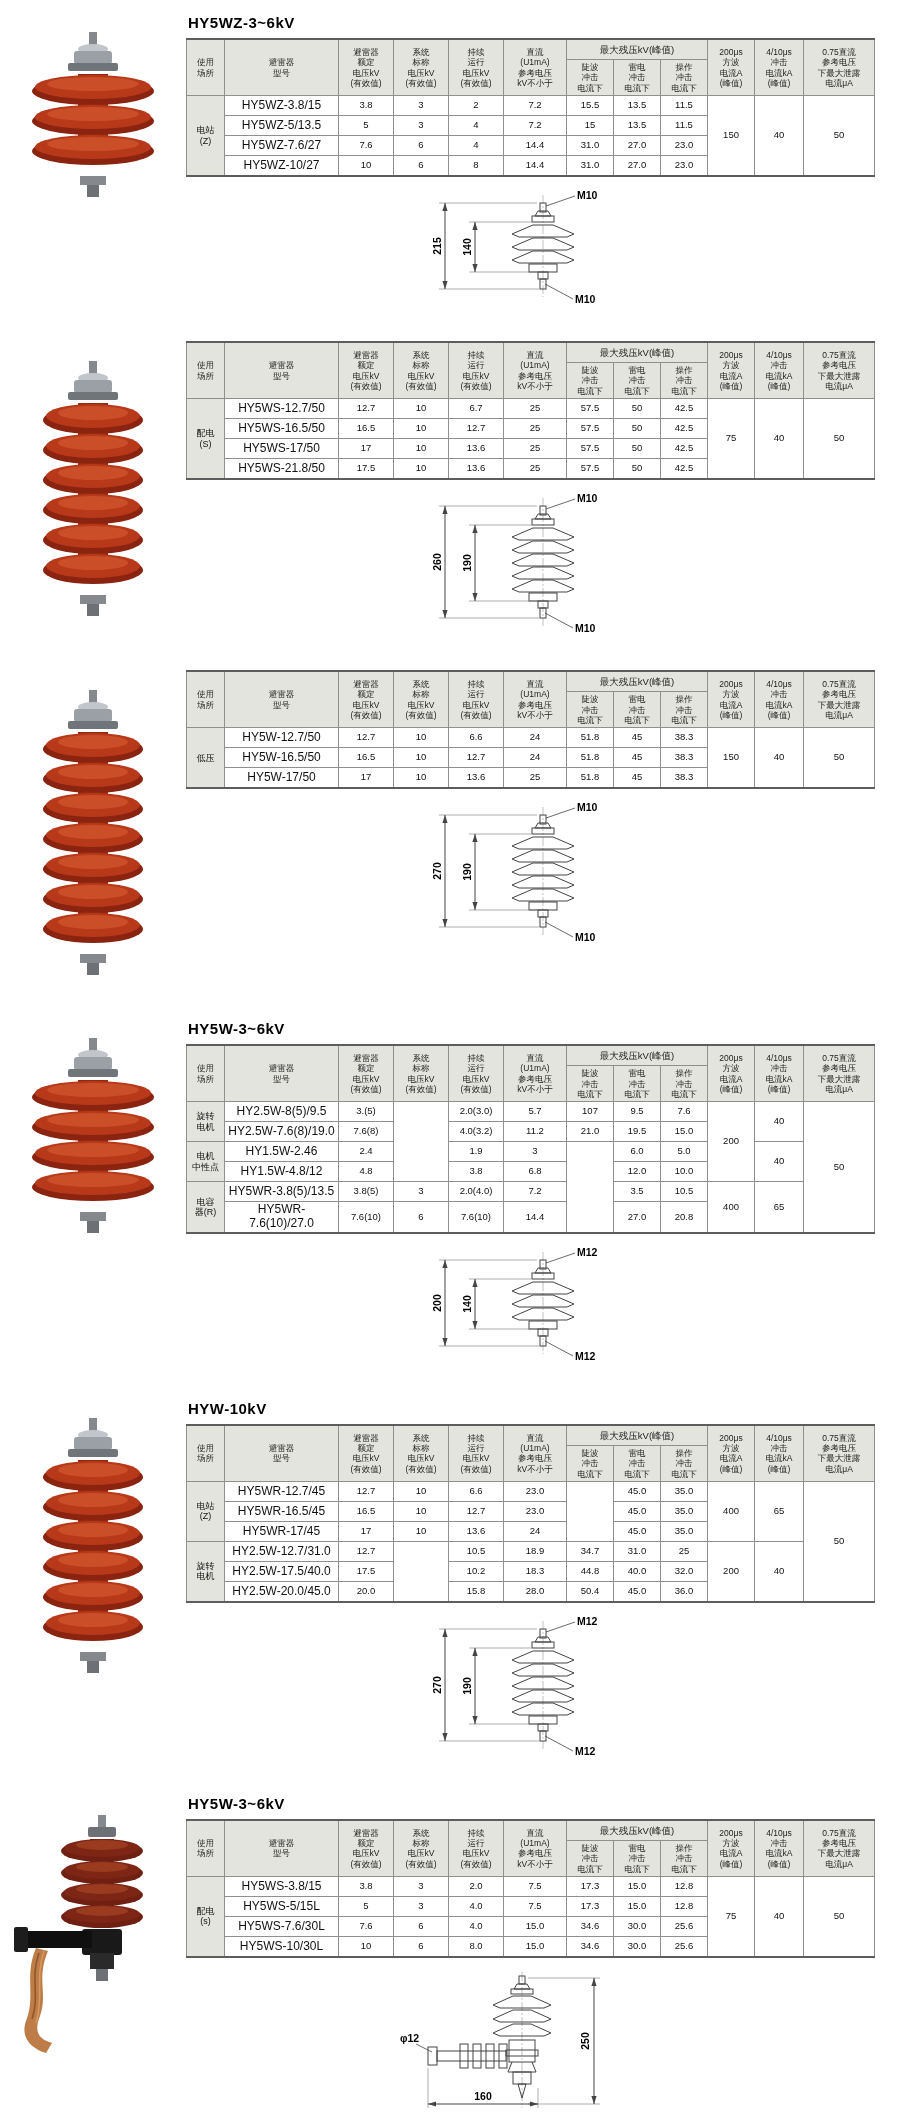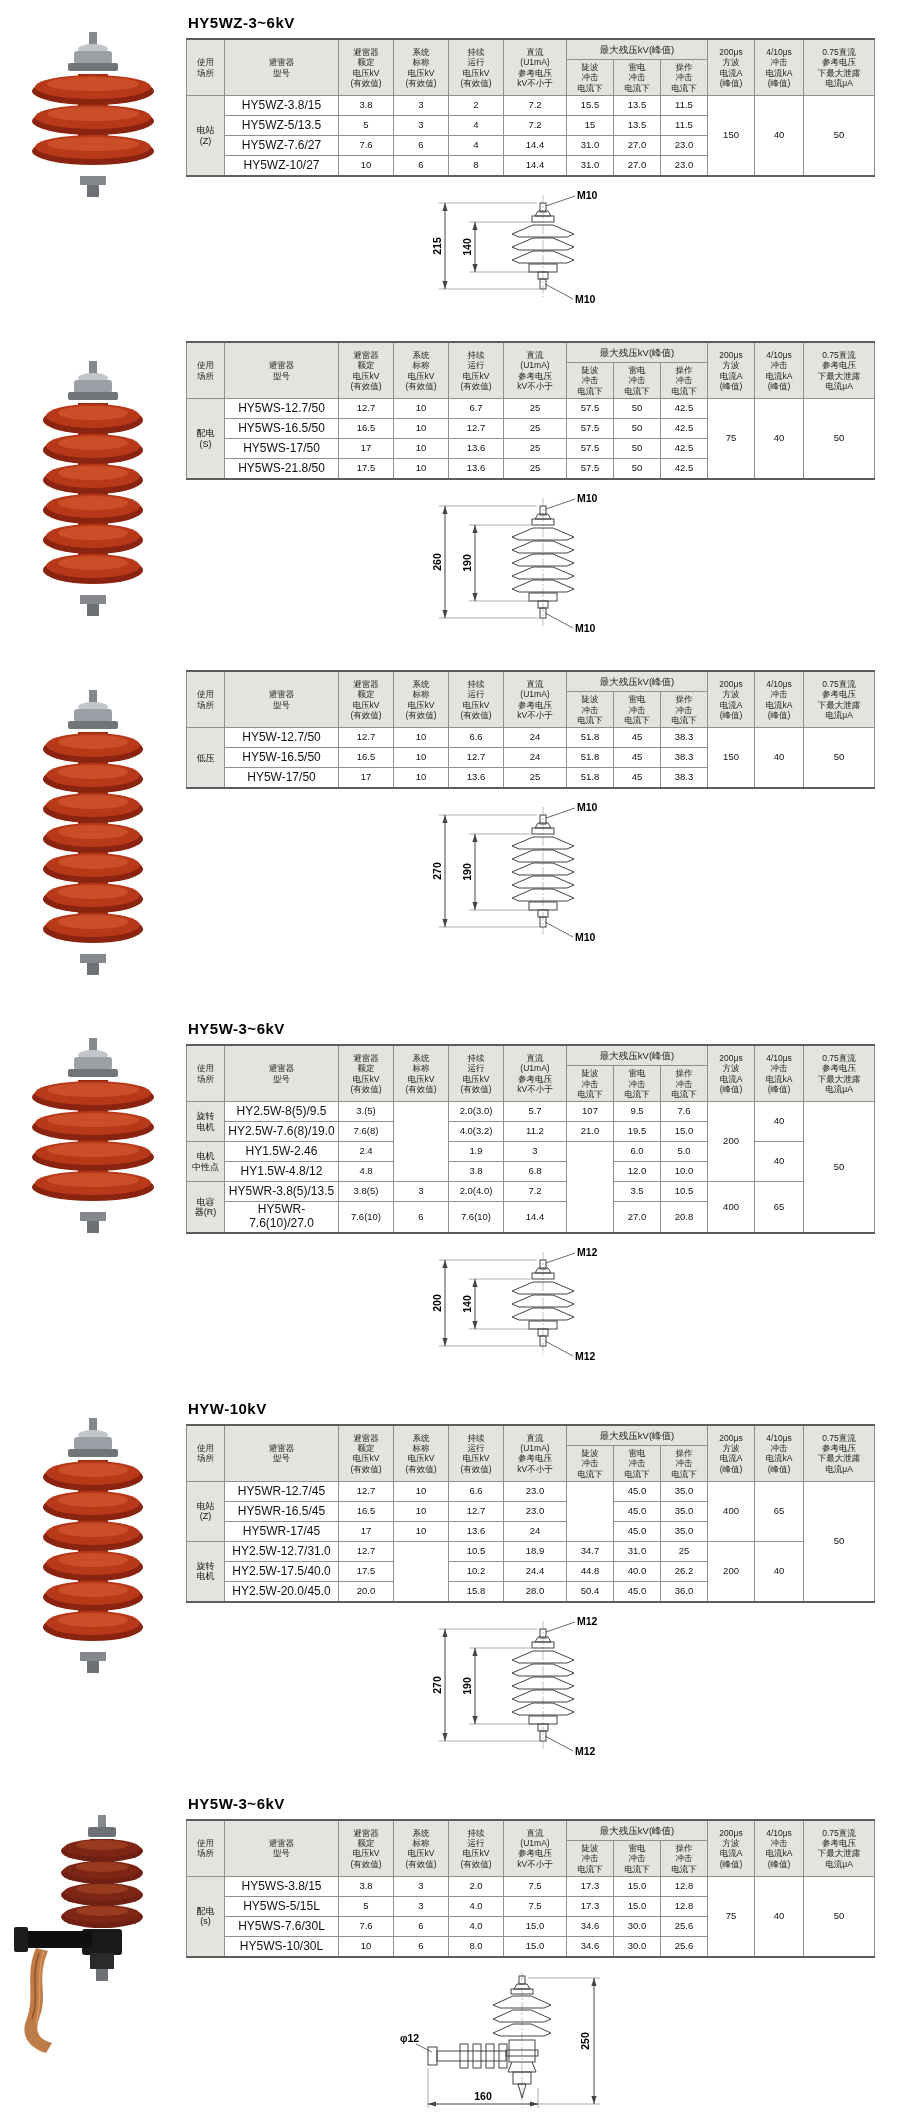--- a/index.html
+++ b/index.html
@@ -884,24 +884,24 @@
               <td>34.7</td>
               <td>31.0</td>
               <td>25</td>
               <td rowspan="3">200</td>
               <td rowspan="3">40</td>
             </tr>
             <tr>
               <td class="model">HY2.5W-17.5/40.0</td>
               <td>17.5</td>
               <td>10.2</td>
-              <td>24.4</td>
+              <td>18.3</td>
               <td>44.8</td>
               <td>40.0</td>
-              <td>26.2</td>
+              <td>32.0</td>
             </tr>
             <tr>
               <td class="model">HY2.5W-20.0/45.0</td>
               <td>20.0</td>
               <td>15.8</td>
               <td>28.0</td>
               <td>50.4</td>
               <td>45.0</td>
               <td>36.0</td>
             </tr>

